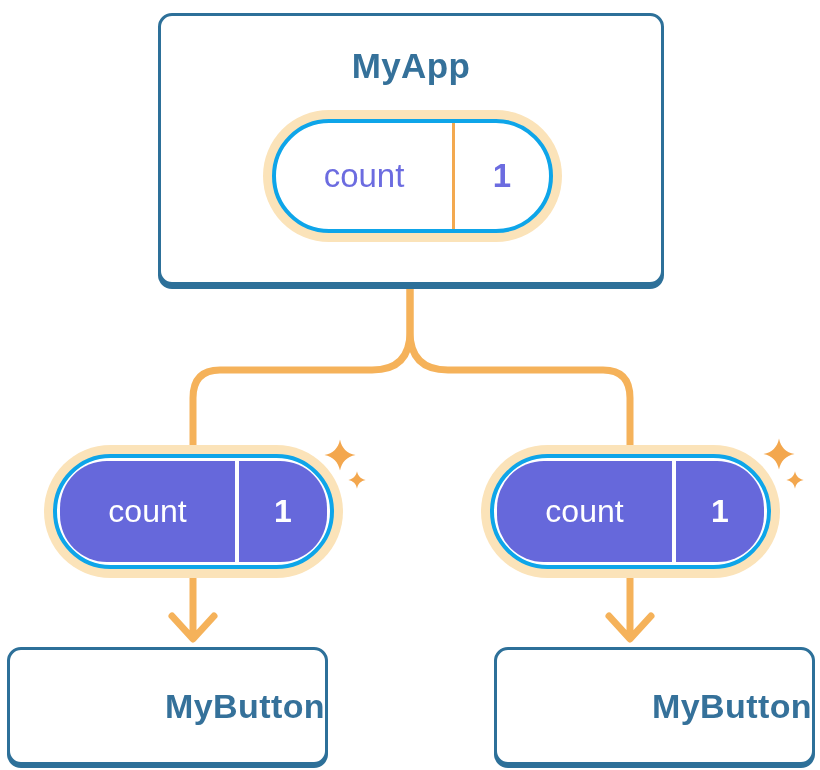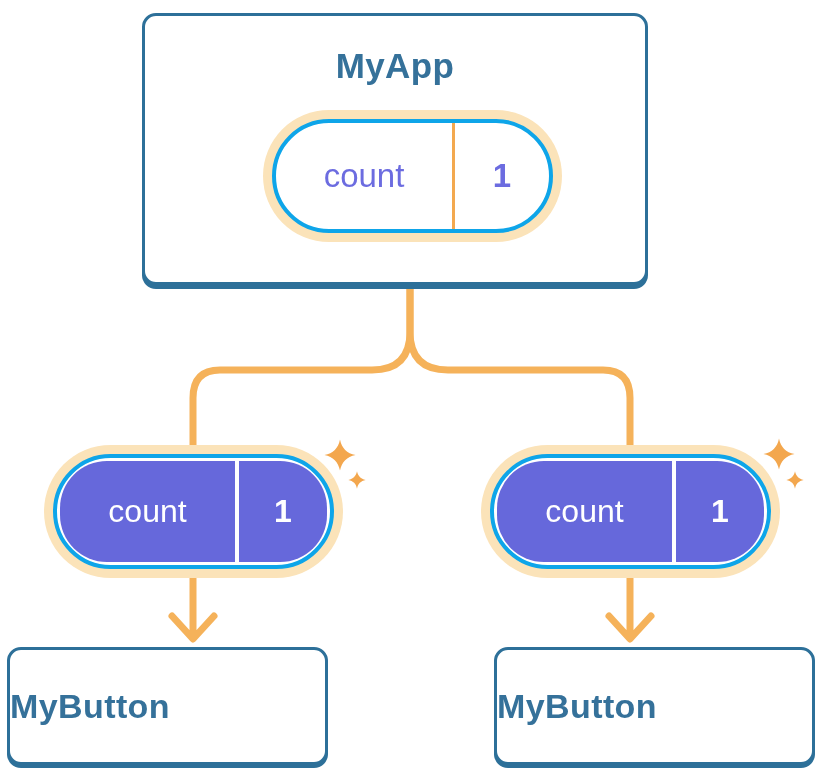--- a/index.html
+++ b/index.html
@@ -8,29 +8,29 @@
     font-family:"Liberation Sans", sans-serif;
   }
   .layer{position:absolute;left:0;top:0;width:820px;height:770px;}
 
   
   .node{
     position:absolute;box-sizing:border-box;background:#fff;
     border:3.5px solid #2D7099;border-radius:14px;
     box-shadow:0 4px 0 #2D7099;
   }
-  .node-app{left:142px;top:13px;width:506px;height:272px;}
+  .node-app{left:158px;top:13px;width:506px;height:272px;}
   .node-title{
     text-align:center;color:#35719A;font-weight:600;font-size:35px;
     letter-spacing:.4px;
   }
   .node-app .node-title{margin-top:30px;}
   .node-button{
     left:7px;top:647px;width:321px;height:118px;border-width:3px;border-radius:14px;
-    display:flex;align-items:center;justify-content:flex-start;box-shadow:0 3px 0 #2D7099;
+    display:flex;align-items:center;justify-content:flex-end;box-shadow:0 3px 0 #2D7099;
   }
   .node-button-right{left:494px;}
 
   
   .pill{
     position:absolute;box-sizing:border-box;background:#fff;
     border:4px solid #0ea5e9;border-radius:58px;
     box-shadow:0 0 0 9px #FBE3B9;
   }
   .pill-light{left:272px;top:119px;width:281px;height:114px;display:flex;align-items:stretch;}

